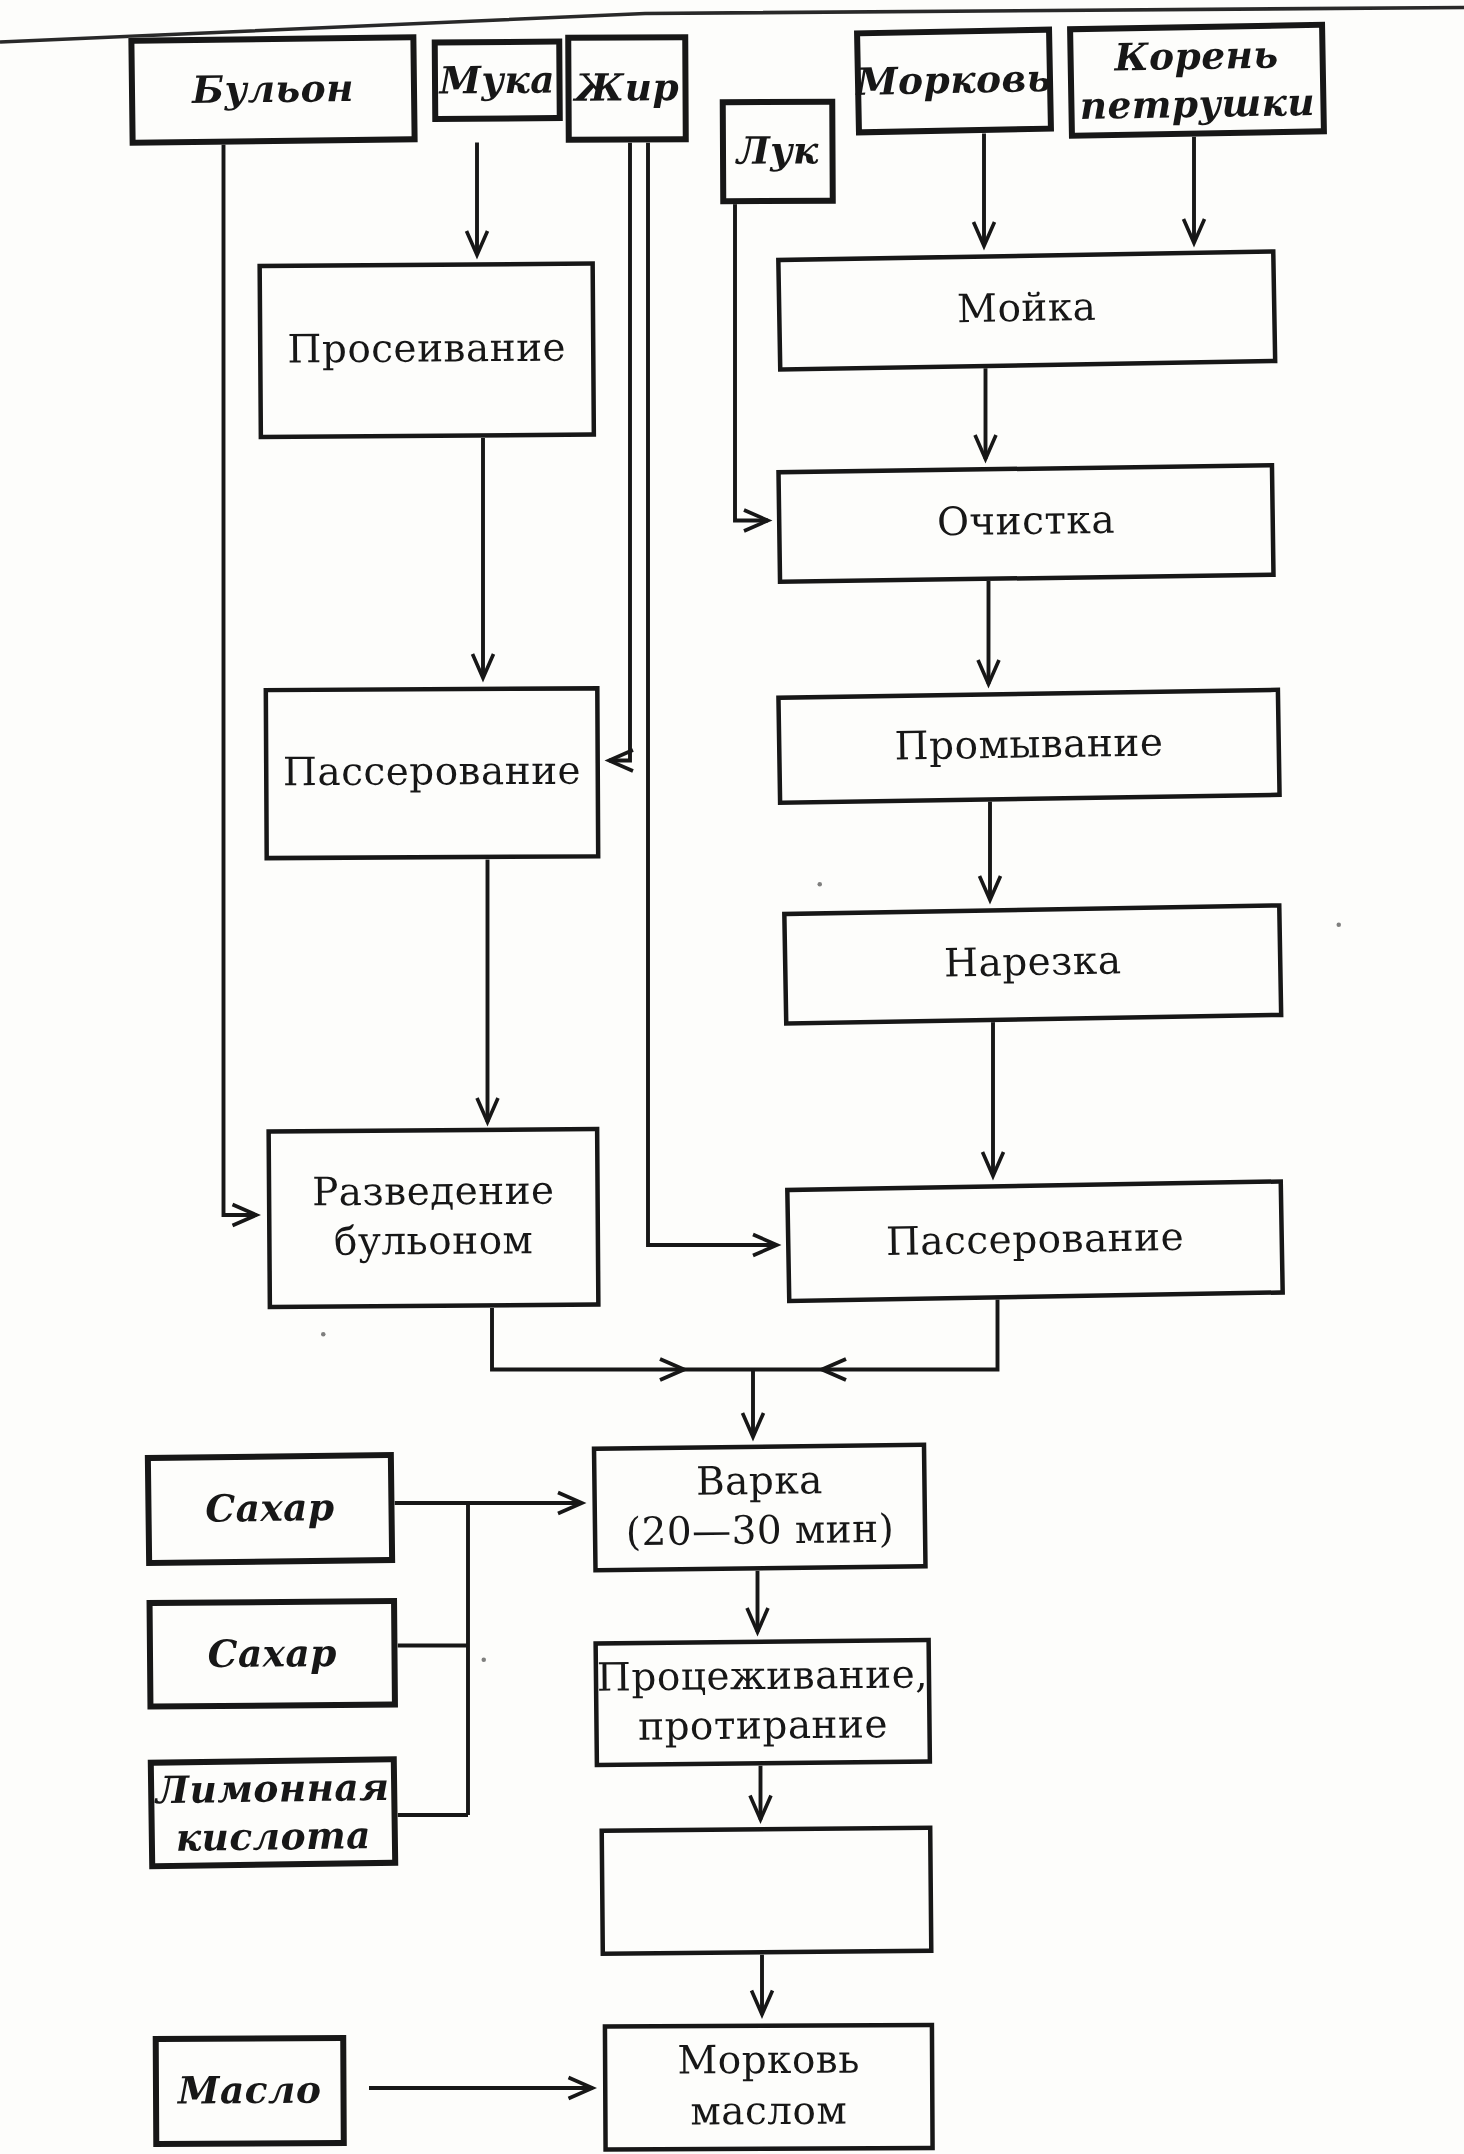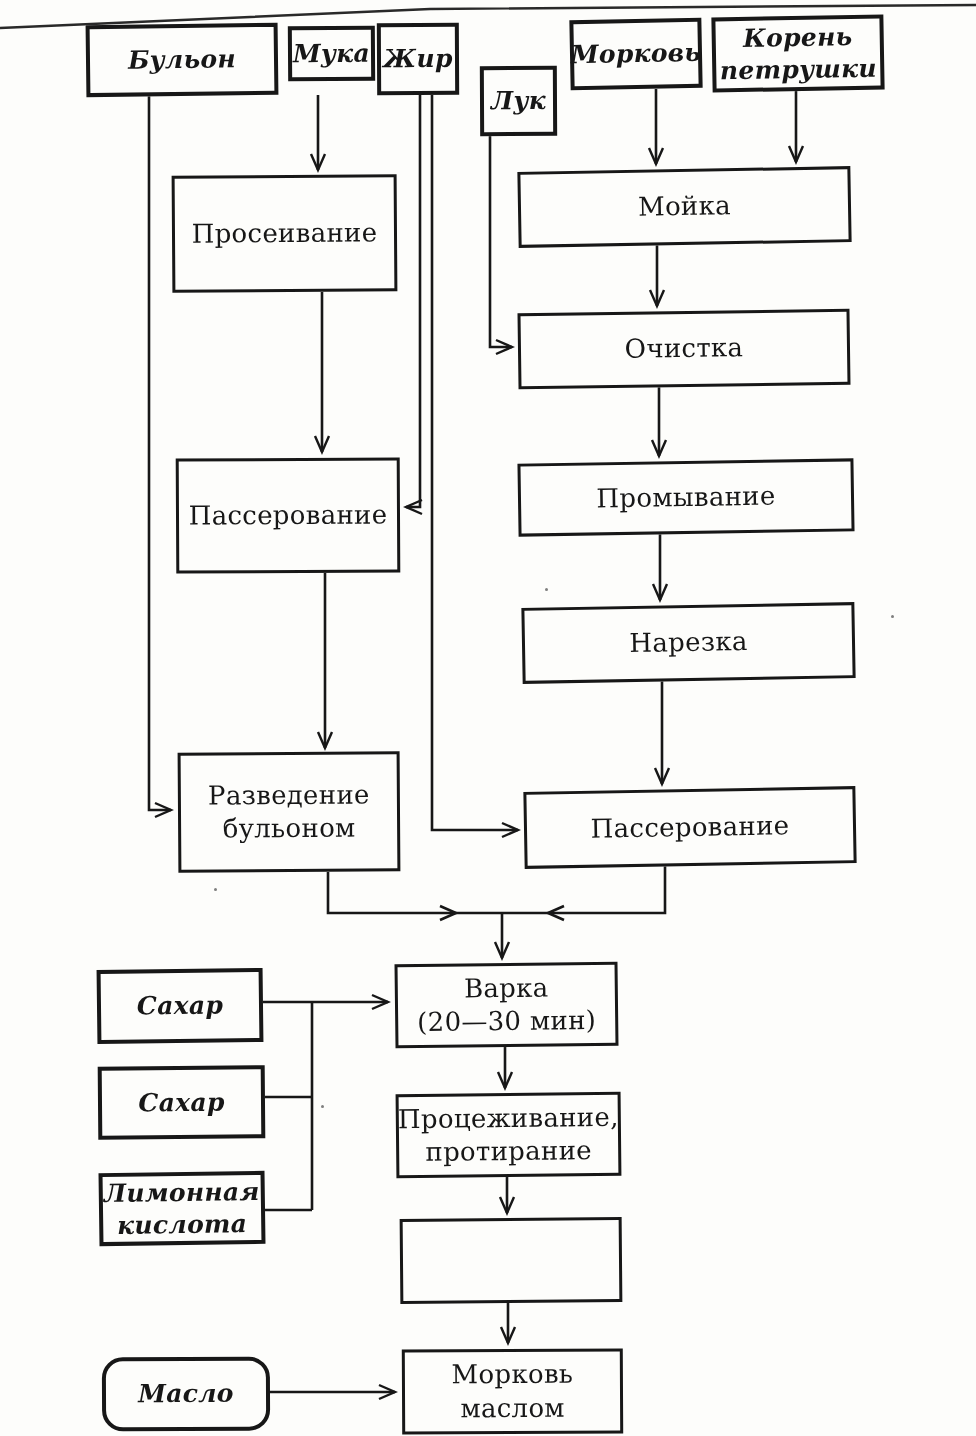--- a/index.html
+++ b/index.html
@@ -150,20 +150,20 @@
     </div>
     <div class="node process" style="left: 395px; top: 963px; width: 223px; height: 84px; transform: rotate(-0.7deg);">
       <span>Варка</span>
       <span>(20—30 мин)</span>
     </div>
     <div class="node process" style="left: 396px; top: 1093px; width: 225px; height: 84px; transform: rotate(-0.6deg);">
       <span>Процеживание,</span>
       <span>протирание</span>
     </div>
     <div class="node process" style="left: 400px; top: 1218px; width: 222px; height: 85px; transform: rotate(-0.5deg);"></div>
-    <div class="node ingredient" style="left: 102px; top: 1357px; width: 168px; height: 74px; transform: rotate(-0.3deg); border-radius: 21px;">
+    <div class="node ingredient" style="left: 102px; top: 1357px; width: 129px; height: 74px; transform: rotate(-0.3deg);">
       <span>Масло</span>
     </div>
     <div class="node process" style="left: 402px; top: 1349px; width: 221px; height: 85px; transform: rotate(-0.3deg);">
       <span>Морковь</span>
       <span>маслом</span>
     </div>
   </div>
 
 </body></html>

